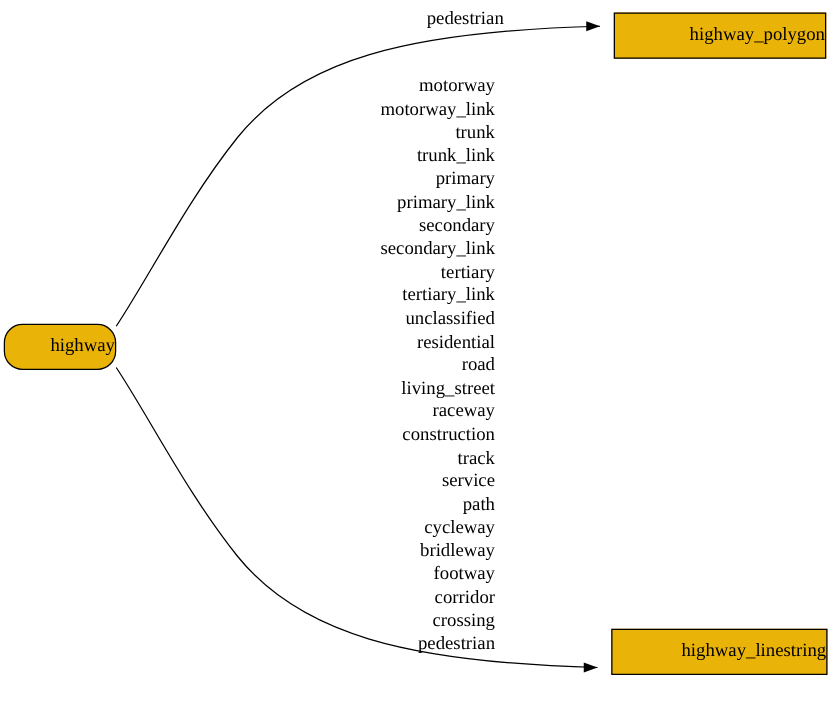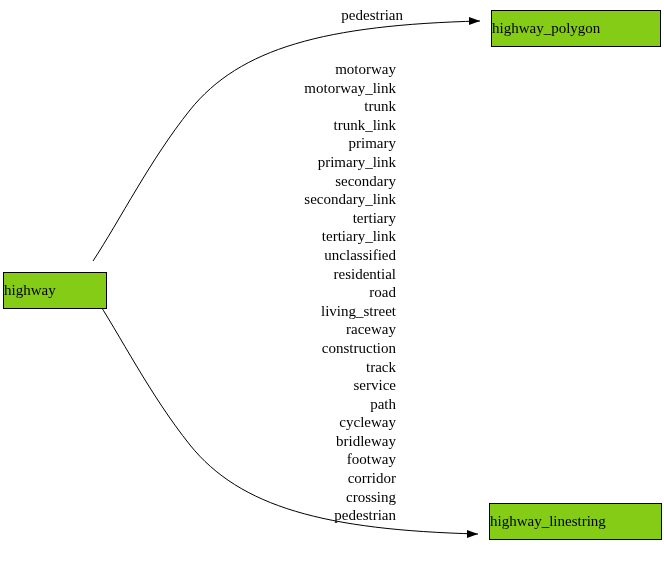--- a/index.html
+++ b/index.html
@@ -21,34 +21,35 @@
     position: absolute;
     left: 0;
     top: 0;
     width: 664px;
     height: 562px;
   }
   .node {
     position: absolute;
     box-sizing: border-box;
     border: 1px solid #000000;
-    background: #84cc16;
+    background: #eab308;
     color: #000000;
     font-size: 15px;
     line-height: 1;
     display: flex;
     align-items: center;
-    justify-content: flex-start;
+    justify-content: flex-end;
     white-space: nowrap;
   }
   #node-highway {
     left: 3px;
-    top: 272px;
-    width: 104px;
+    top: 259px;
+    width: 90px;
     height: 37px;
+    border-radius: 15px;
   }
   #node-highway-polygon {
     left: 491px;
     top: 10px;
     width: 170px;
     height: 37px;
   }
   #node-highway-linestring {
     left: 489px;
     top: 503px;

